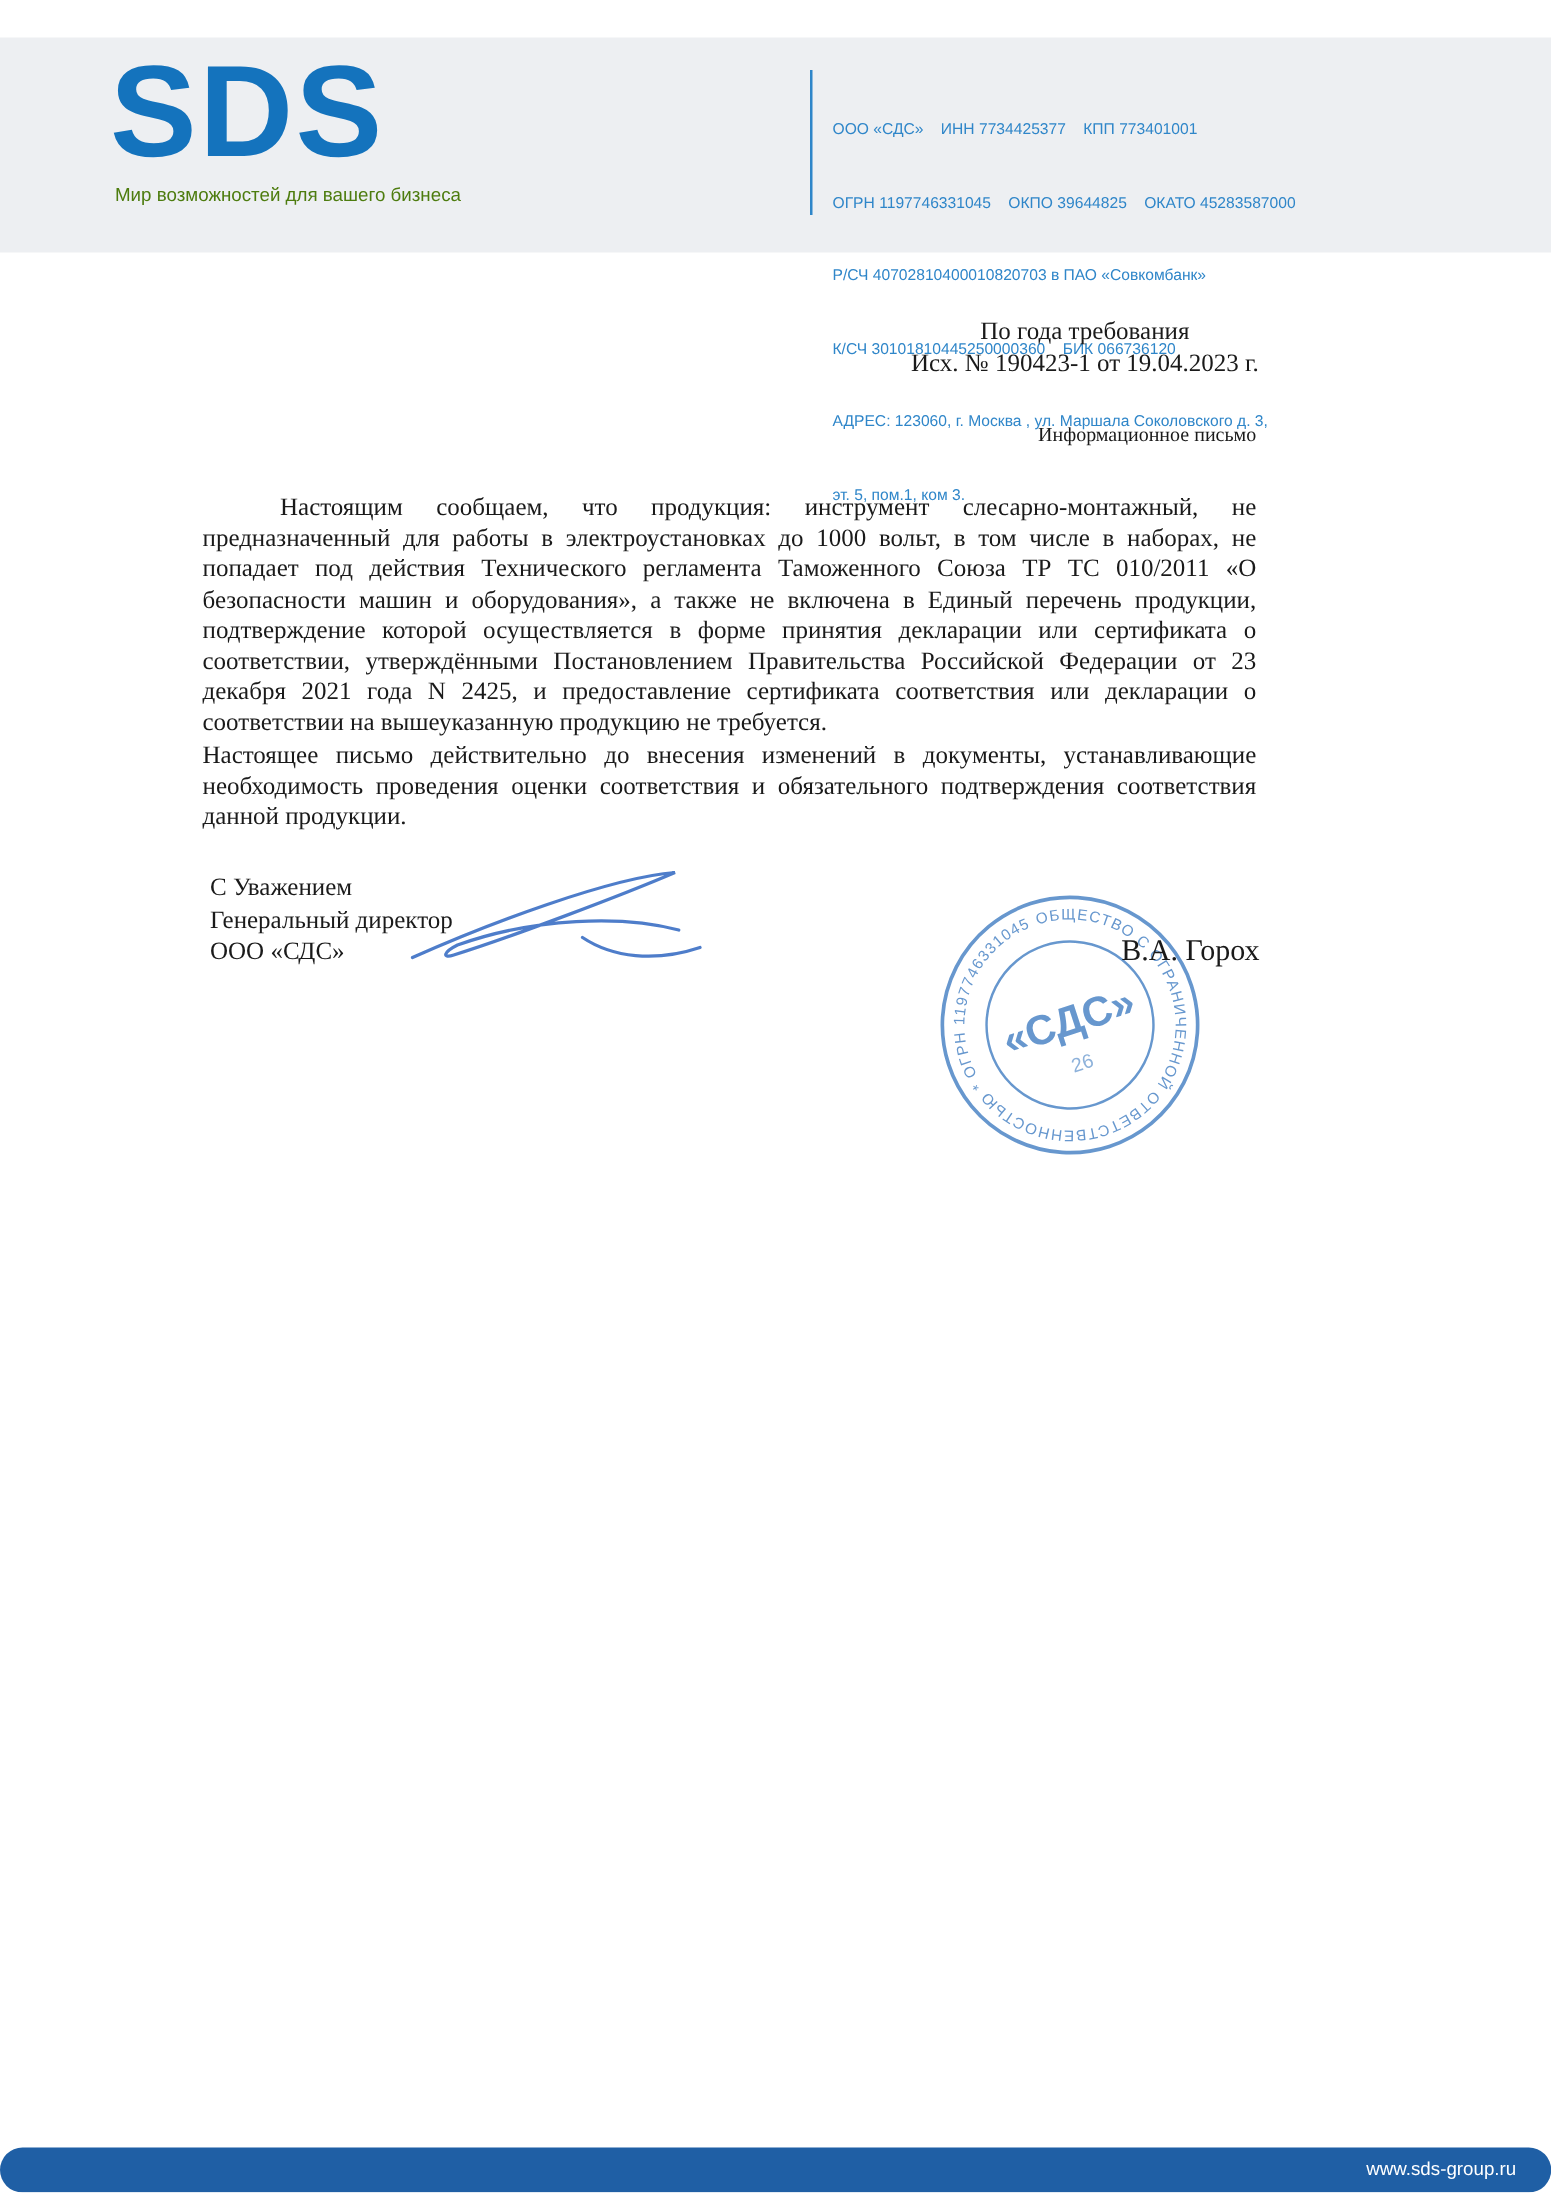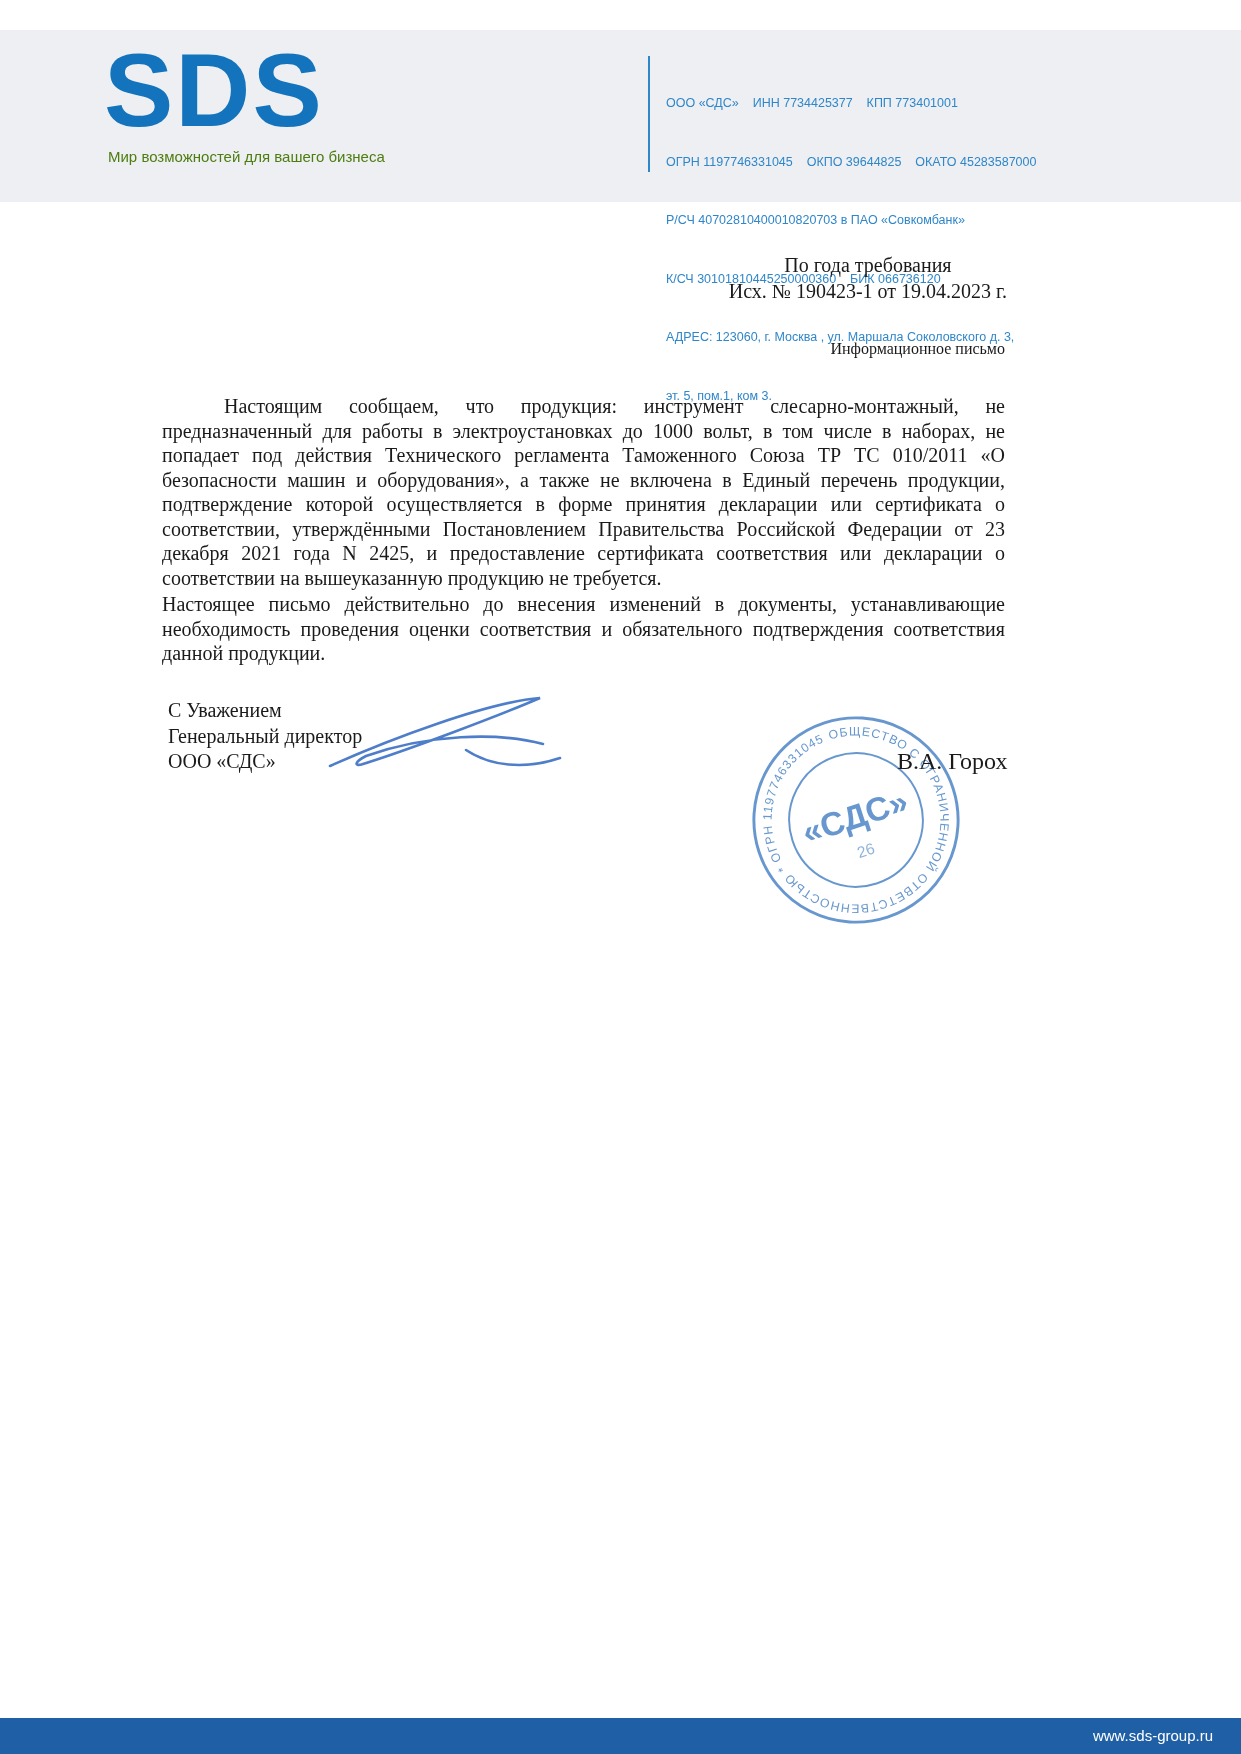--- a/index.html
+++ b/index.html
@@ -13,21 +13,21 @@
     color: #1a1a1a;
   }
 
   
   .header-band {
     position: absolute;
     left: 0; right: 0; top: 30px;
     height: 172px;
     background: #edeff2;
   }
-  .logo-block { position: absolute; left: 104px; top: 8px; }
+  .logo-block { position: absolute; left: 88px; top: 8px; }
   .logo-text {
     font-family: "Liberation Sans", sans-serif;
     font-weight: 800;
     font-size: 104px;
     line-height: 104px;
     color: #1473bd;
     letter-spacing: 2px;
   }
   .logo-tagline {
     font-family: "Liberation Sans", sans-serif;
@@ -113,20 +113,21 @@
     left: 0; right: 0; bottom: 0;
     height: 36px;
     background: #1f5fa5;
     font-family: "Liberation Sans", sans-serif;
     font-size: 15px;
     color: #ffffff;
     text-align: right;
     line-height: 36px;
     padding-right: 28px;
     box-sizing: border-box;
+    border-radius: 18px;
   }
 </style>
 </head>
 <body>
 
 <div class="page">
 
   <div class="header-band">
     <div class="logo-block">
       <div class="logo-text">SDS</div>

